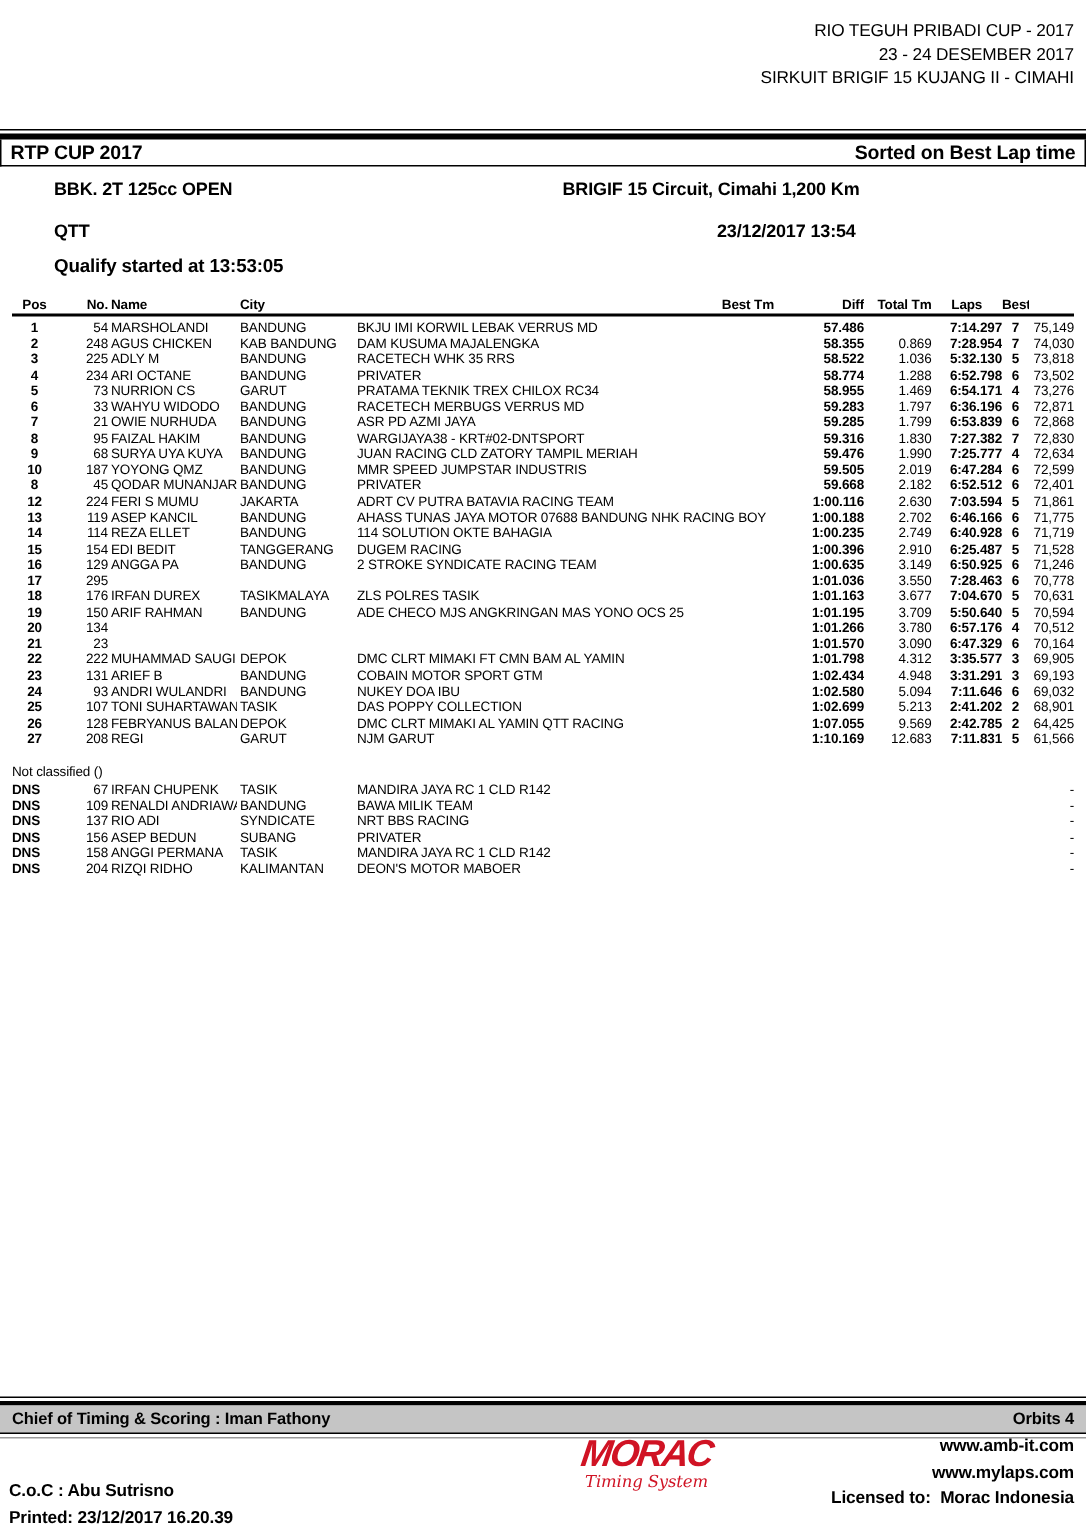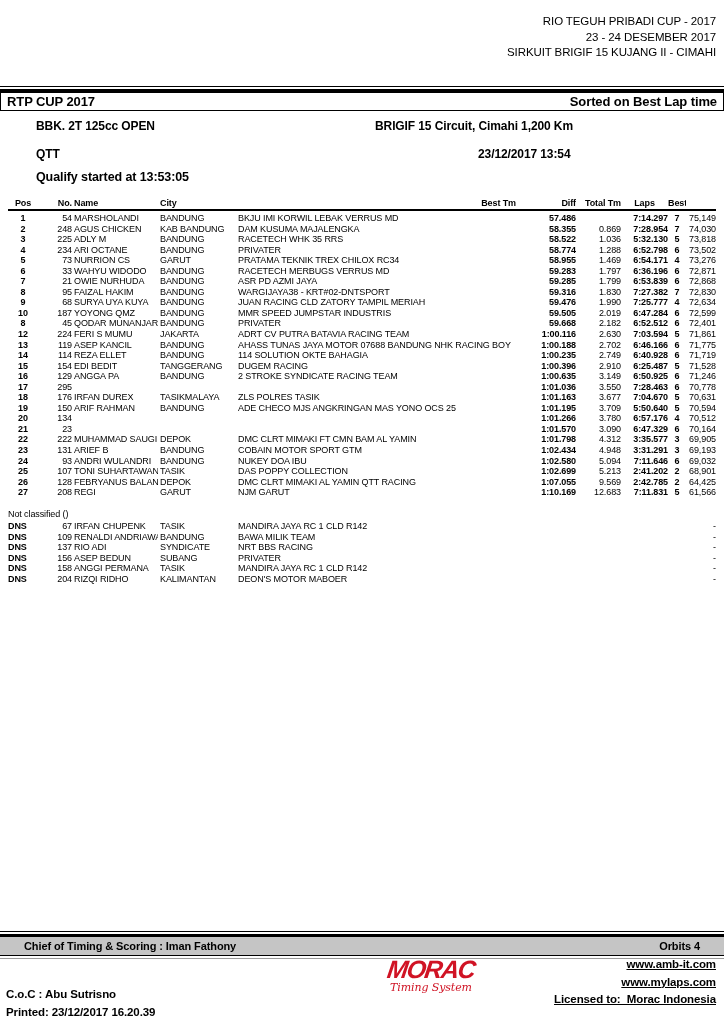--- a/index.html
+++ b/index.html
@@ -45,26 +45,26 @@
   .no{text-align:right;}
   .name,.city,.team{padding-left:2px;}
   .best,.diff,.total,.spd{text-align:right;}
   .laps{text-align:center;}
   .b,.hb{font-weight:bold;}
   .nc-label{font-weight:normal;line-height:10.5px;margin-top:11px;margin-bottom:2px;font-size:9px;}
   
   .footer-bar{position:absolute;top:931px;left:0;right:0;}
   .gray-bar{
     display:flex;justify-content:space-between;align-items:center;
-    height:18px;padding:0 24px;background:#c5c5c5;
+    height:18px;padding:0 8px;background:#c5c5c5;
     border-bottom:1px solid #000;
     font-weight:bold;font-size:11px;
   }
   .shadow-line{height:1px;background:#9a9a9a;margin-top:2px;}
-  .footer-right{position:absolute;top:956px;right:8px;text-align:right;font-weight:bold;font-size:11.5px;line-height:17.5px;text-decoration:underline;}
+  .footer-right{position:absolute;top:956px;right:8px;text-align:right;font-weight:bold;font-size:11.5px;line-height:17.5px;}
   .footer-right .pre{white-space:pre;text-align:right;}
   .footer-left{position:absolute;top:986px;left:6px;font-weight:bold;font-size:11.5px;line-height:17.5px;}
   .logo{position:absolute;top:957px;left:366px;width:130px;text-align:center;}
   .logo-main{
     font-size:25px;font-weight:bold;font-style:italic;line-height:25px;
     letter-spacing:-1.5px;transform:skewX(-8deg);
   }
   .logo-sub{
     font-family:"DejaVu Serif","Liberation Serif",serif;
     font-style:italic;font-size:11px;line-height:12px;margin-top:0;

